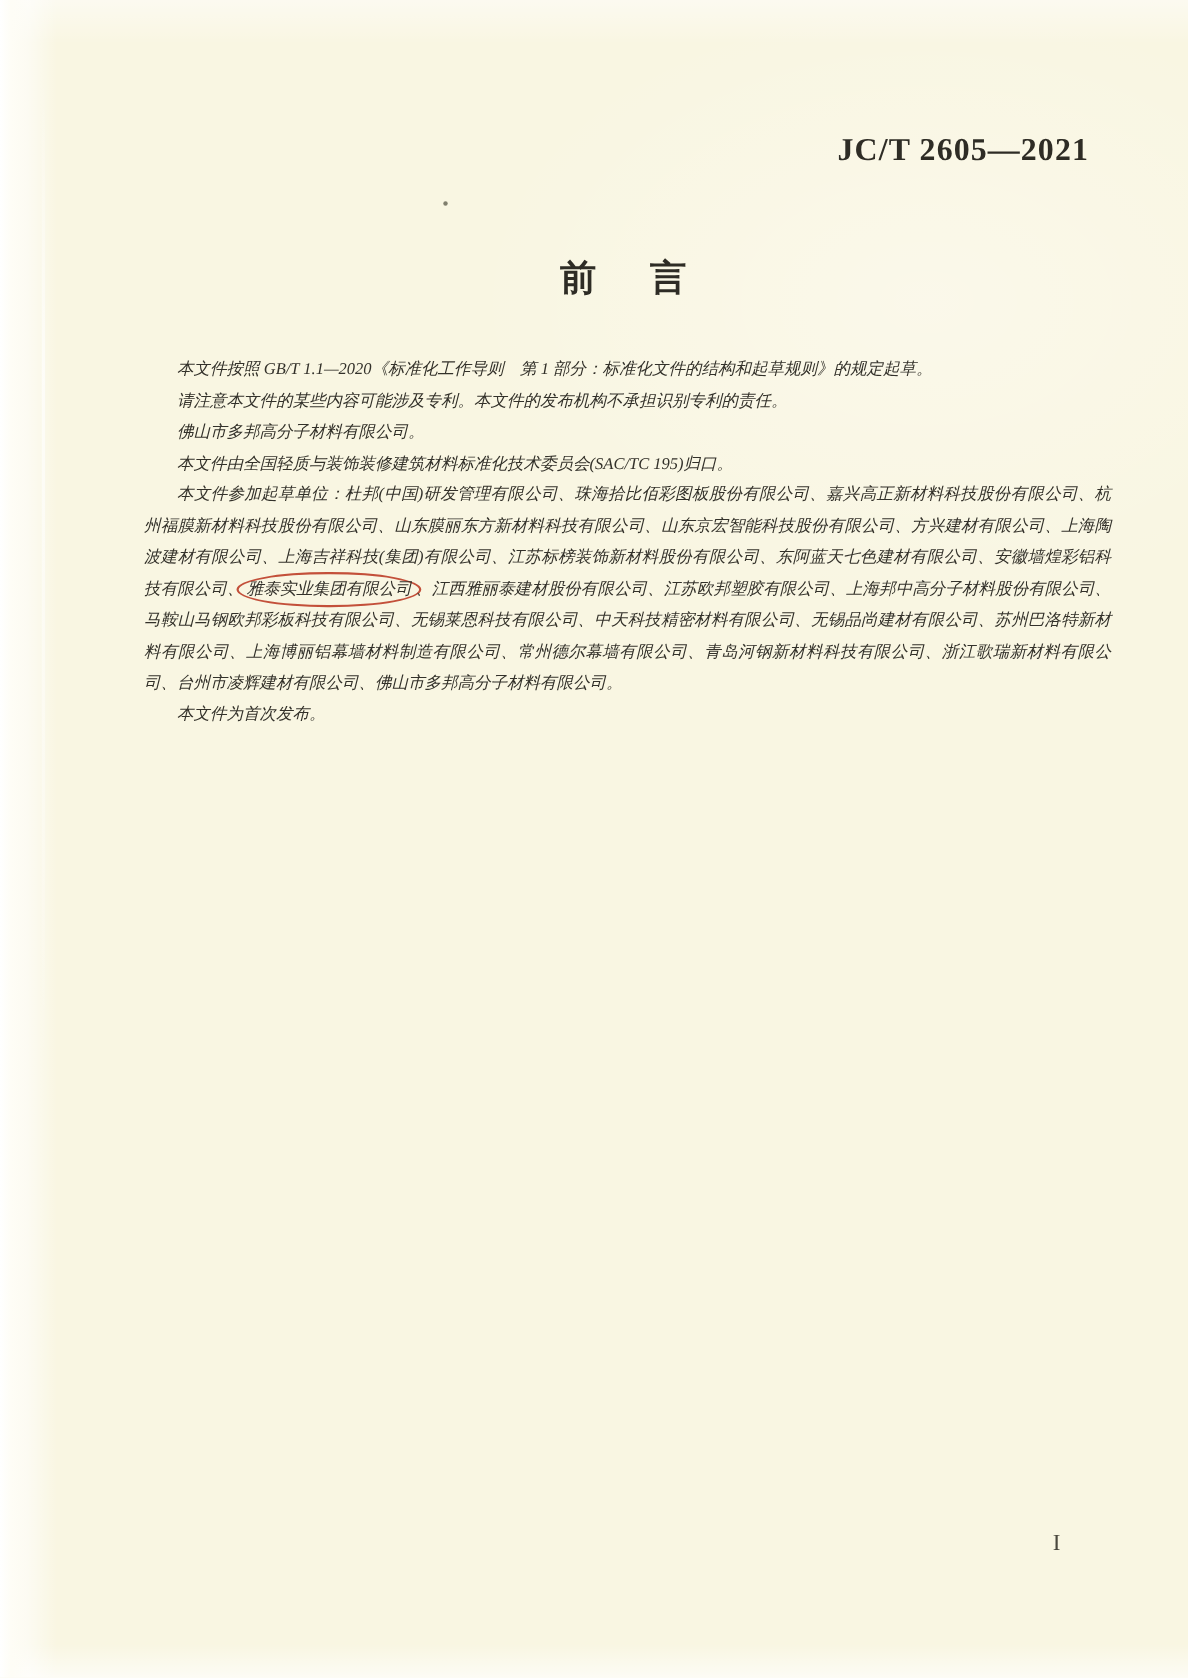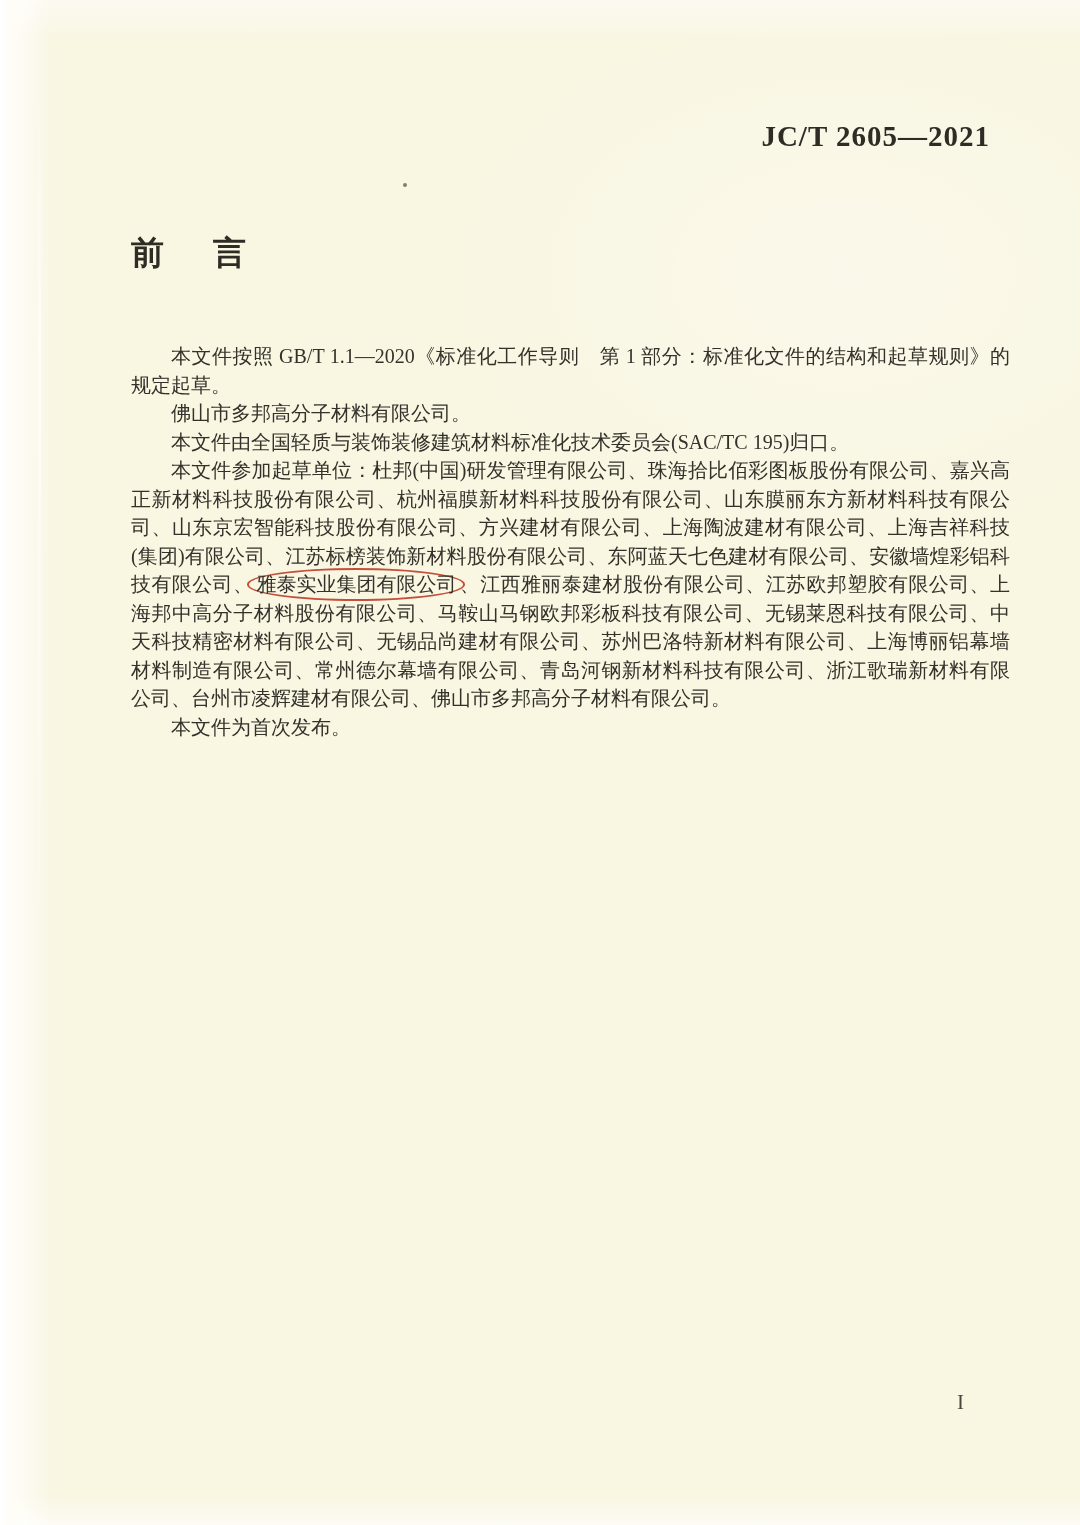--- a/index.html
+++ b/index.html
@@ -37,36 +37,37 @@
     font-weight: bold;
     letter-spacing: 1px;
     color: #2e2c25;
   }
   .title {
     position: absolute;
     top: 231px;
     left: 131px;
     width: 879px;
     margin: 0;
-    text-align: left;
+    text-align: center;
     font-size: 33px;
     font-weight: bold;
     letter-spacing: 8px;
     color: #2e2c25;
     font-family: "Liberation Sans", "DejaVu Sans", sans-serif;
   }
   .body-text {
     position: absolute;
     left: 131px;
-    top: 342px;
+    top: 322px;
     width: 879px;
-    font-size: 20px;
+    font-size: 15px;
     line-height: 28.5px;
     color: #33312a;
     text-align: justify;
+    font-style: italic;
   }
   .body-text p {
     margin: 0;
     text-indent: 2em;
   }
   .red-oval {
     display: inline-block;
     border: 2px solid #c3503a;
     border-radius: 50%;
     padding: 0 7px;
@@ -100,20 +101,21 @@
   <div class="speck"></div>
 
   <div class="doc-number">JC/T 2605—2021</div>
 
   <h1 class="title">前　言</h1>
 
   <div class="body-text">
 
     <p>本文件按照 GB/T 1.1—2020《标准化工作导则　第 1 部分：标准化文件的结构和起草规则》的规定起草。</p>
 
+    <p>请注意本文件的某些内容可能涉及专利。本文件的发布机构不承担识别专利的责任。</p>
 
     <p>佛山市多邦高分子材料有限公司。</p>
 
     <p>本文件由全国轻质与装饰装修建筑材料标准化技术委员会(SAC/TC 195)归口。</p>
 
 
     <p><span>本文件参加起草单位：杜邦(中国)研发管理有限公司、珠海拾比佰彩图板股份有限公司、嘉兴高正新材料科技股份有限公司、杭州福膜新材料科技股份有限公司、山东膜丽东方新材料科技有限公司、山东京宏智能科技股份有限公司、方兴建材有限公司、上海陶波建材有限公司、上海吉祥科技(集团)有限公司、江苏标榜装饰新材料股份有限公司、东阿蓝天七色建材有限公司、安徽墙煌彩铝科技有限公司、</span><span class="red-oval">雅泰实业集团有限公司</span><span>、江西雅丽泰建材股份有限公司、江苏欧邦塑胶有限公司、上海邦中高分子材料股份有限公司、马鞍山马钢欧邦彩板科技有限公司、无锡莱恩科技有限公司、中天科技精密材料有限公司、无锡品尚建材有限公司、苏州巴洛特新材料有限公司、上海博丽铝幕墙材料制造有限公司、常州德尔幕墙有限公司、青岛河钢新材料科技有限公司、浙江歌瑞新材料有限公司、台州市凌辉建材有限公司、佛山市多邦高分子材料有限公司。</span></p>
 
 
     <p>本文件为首次发布。</p>

